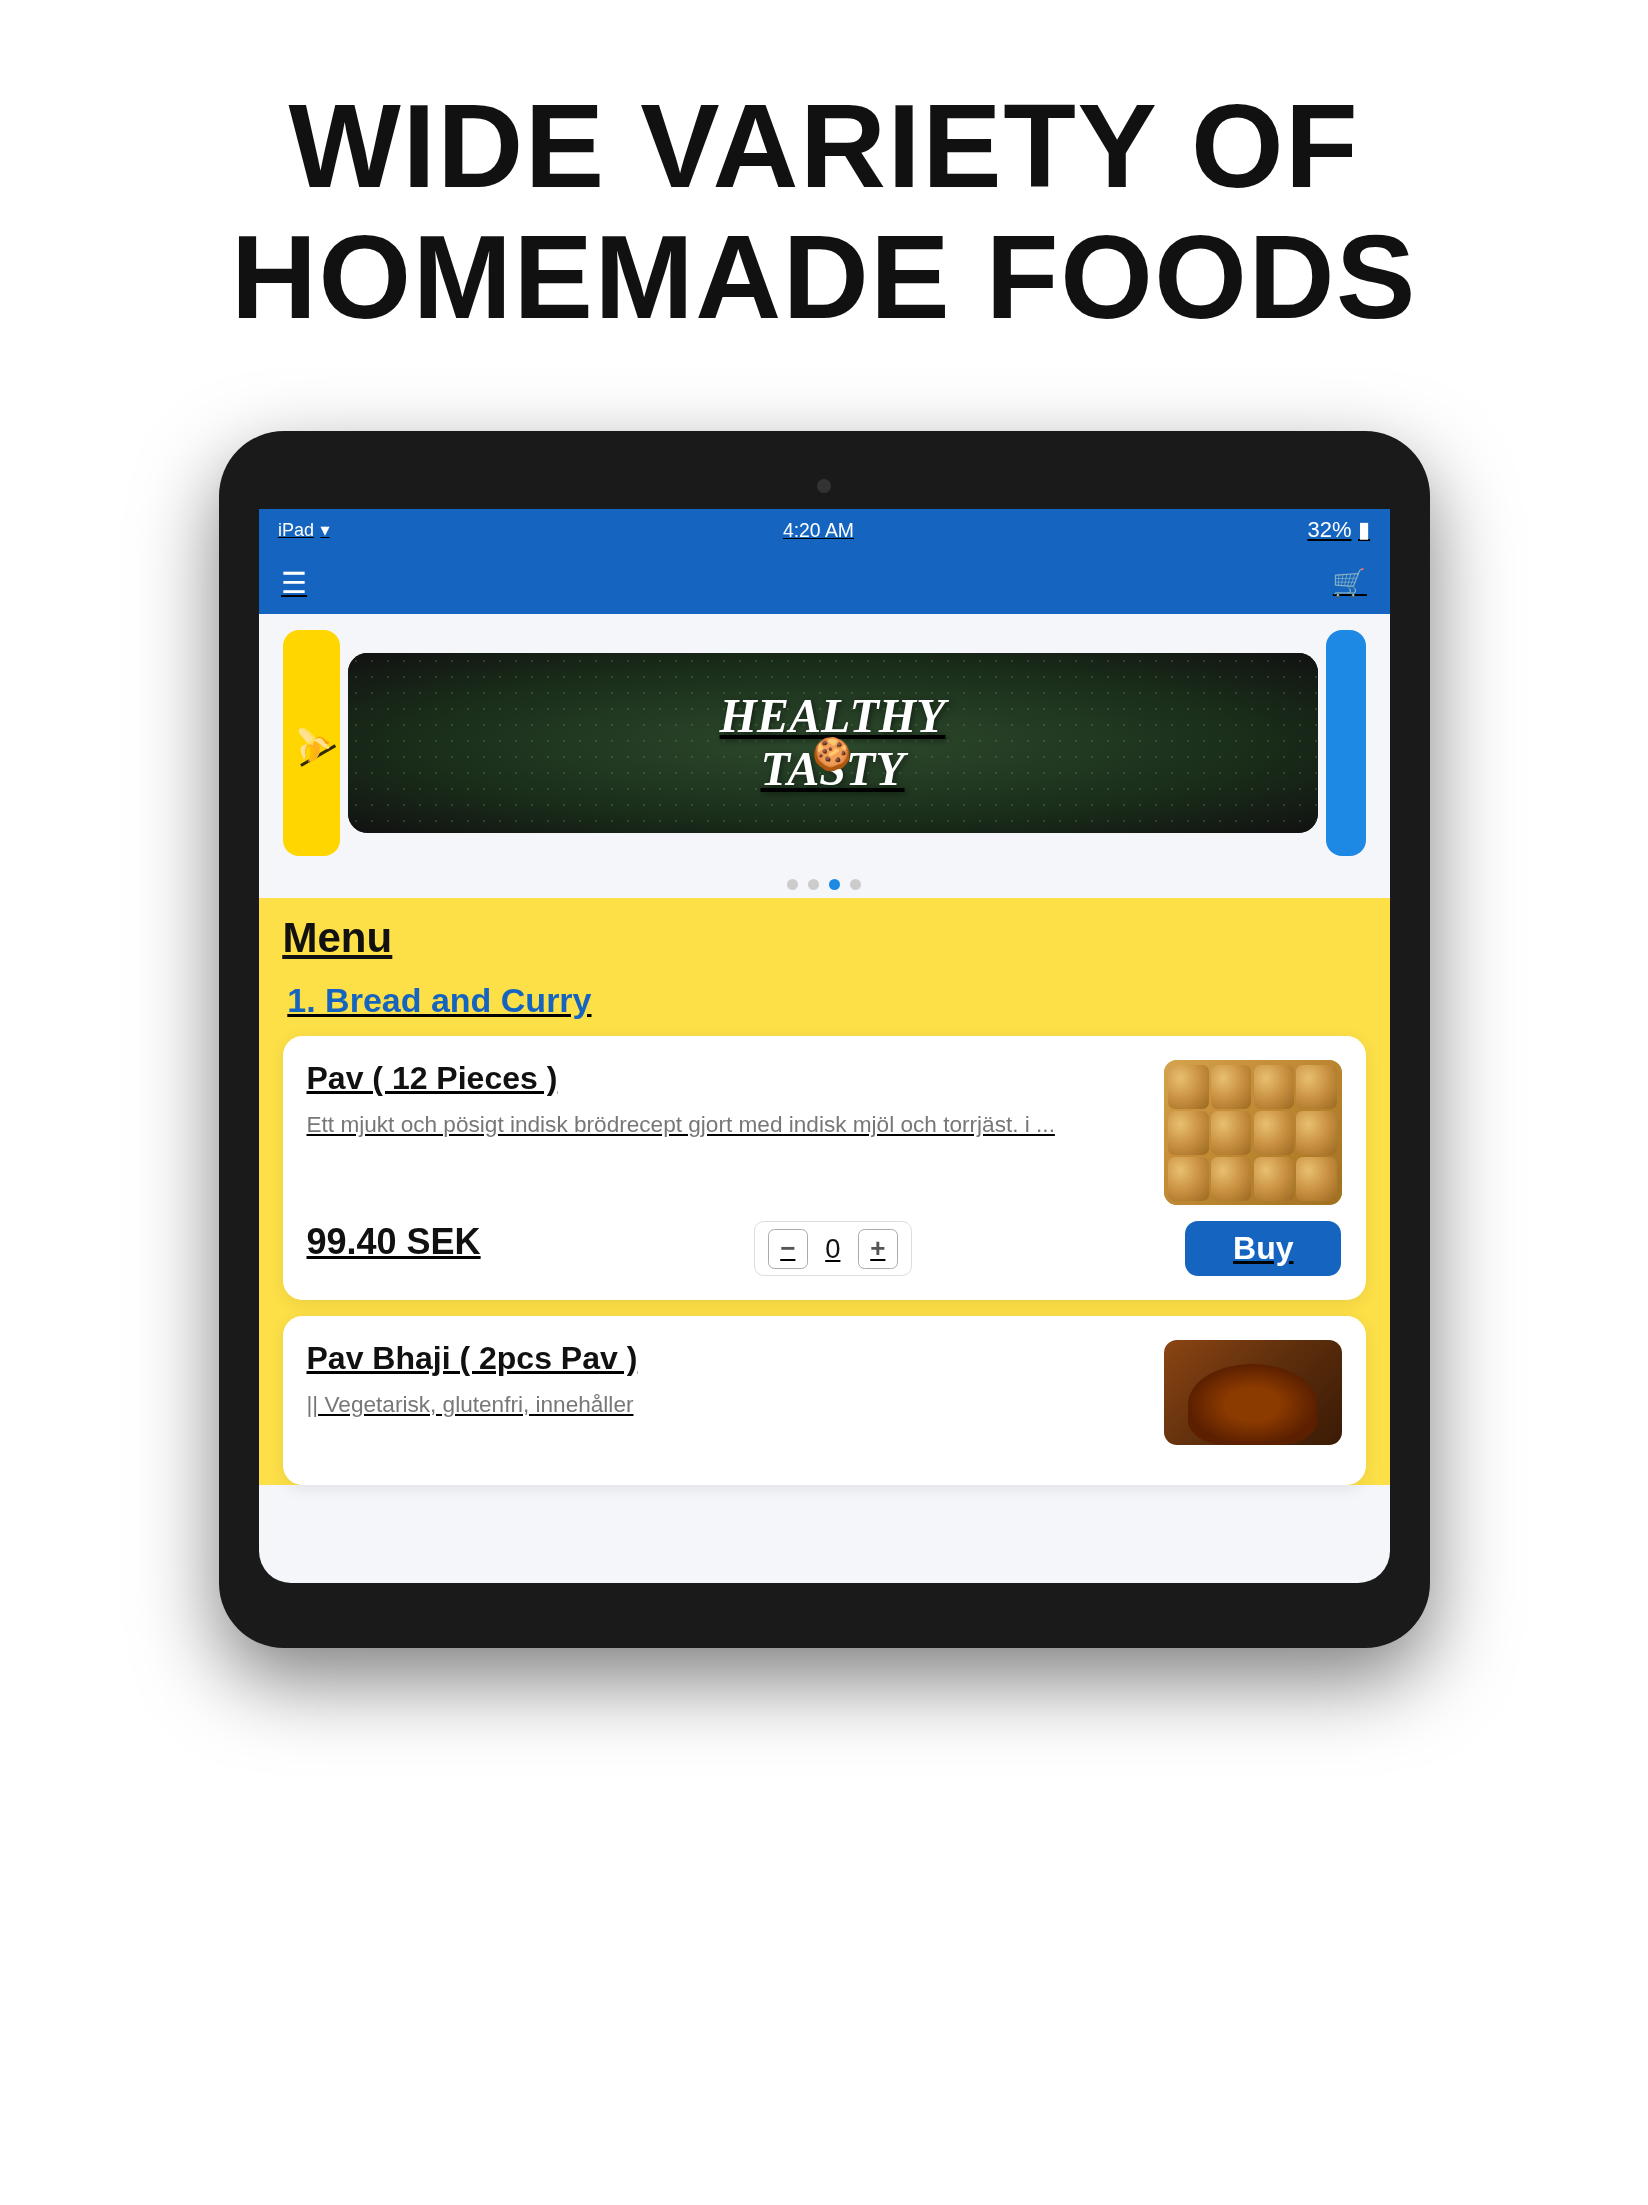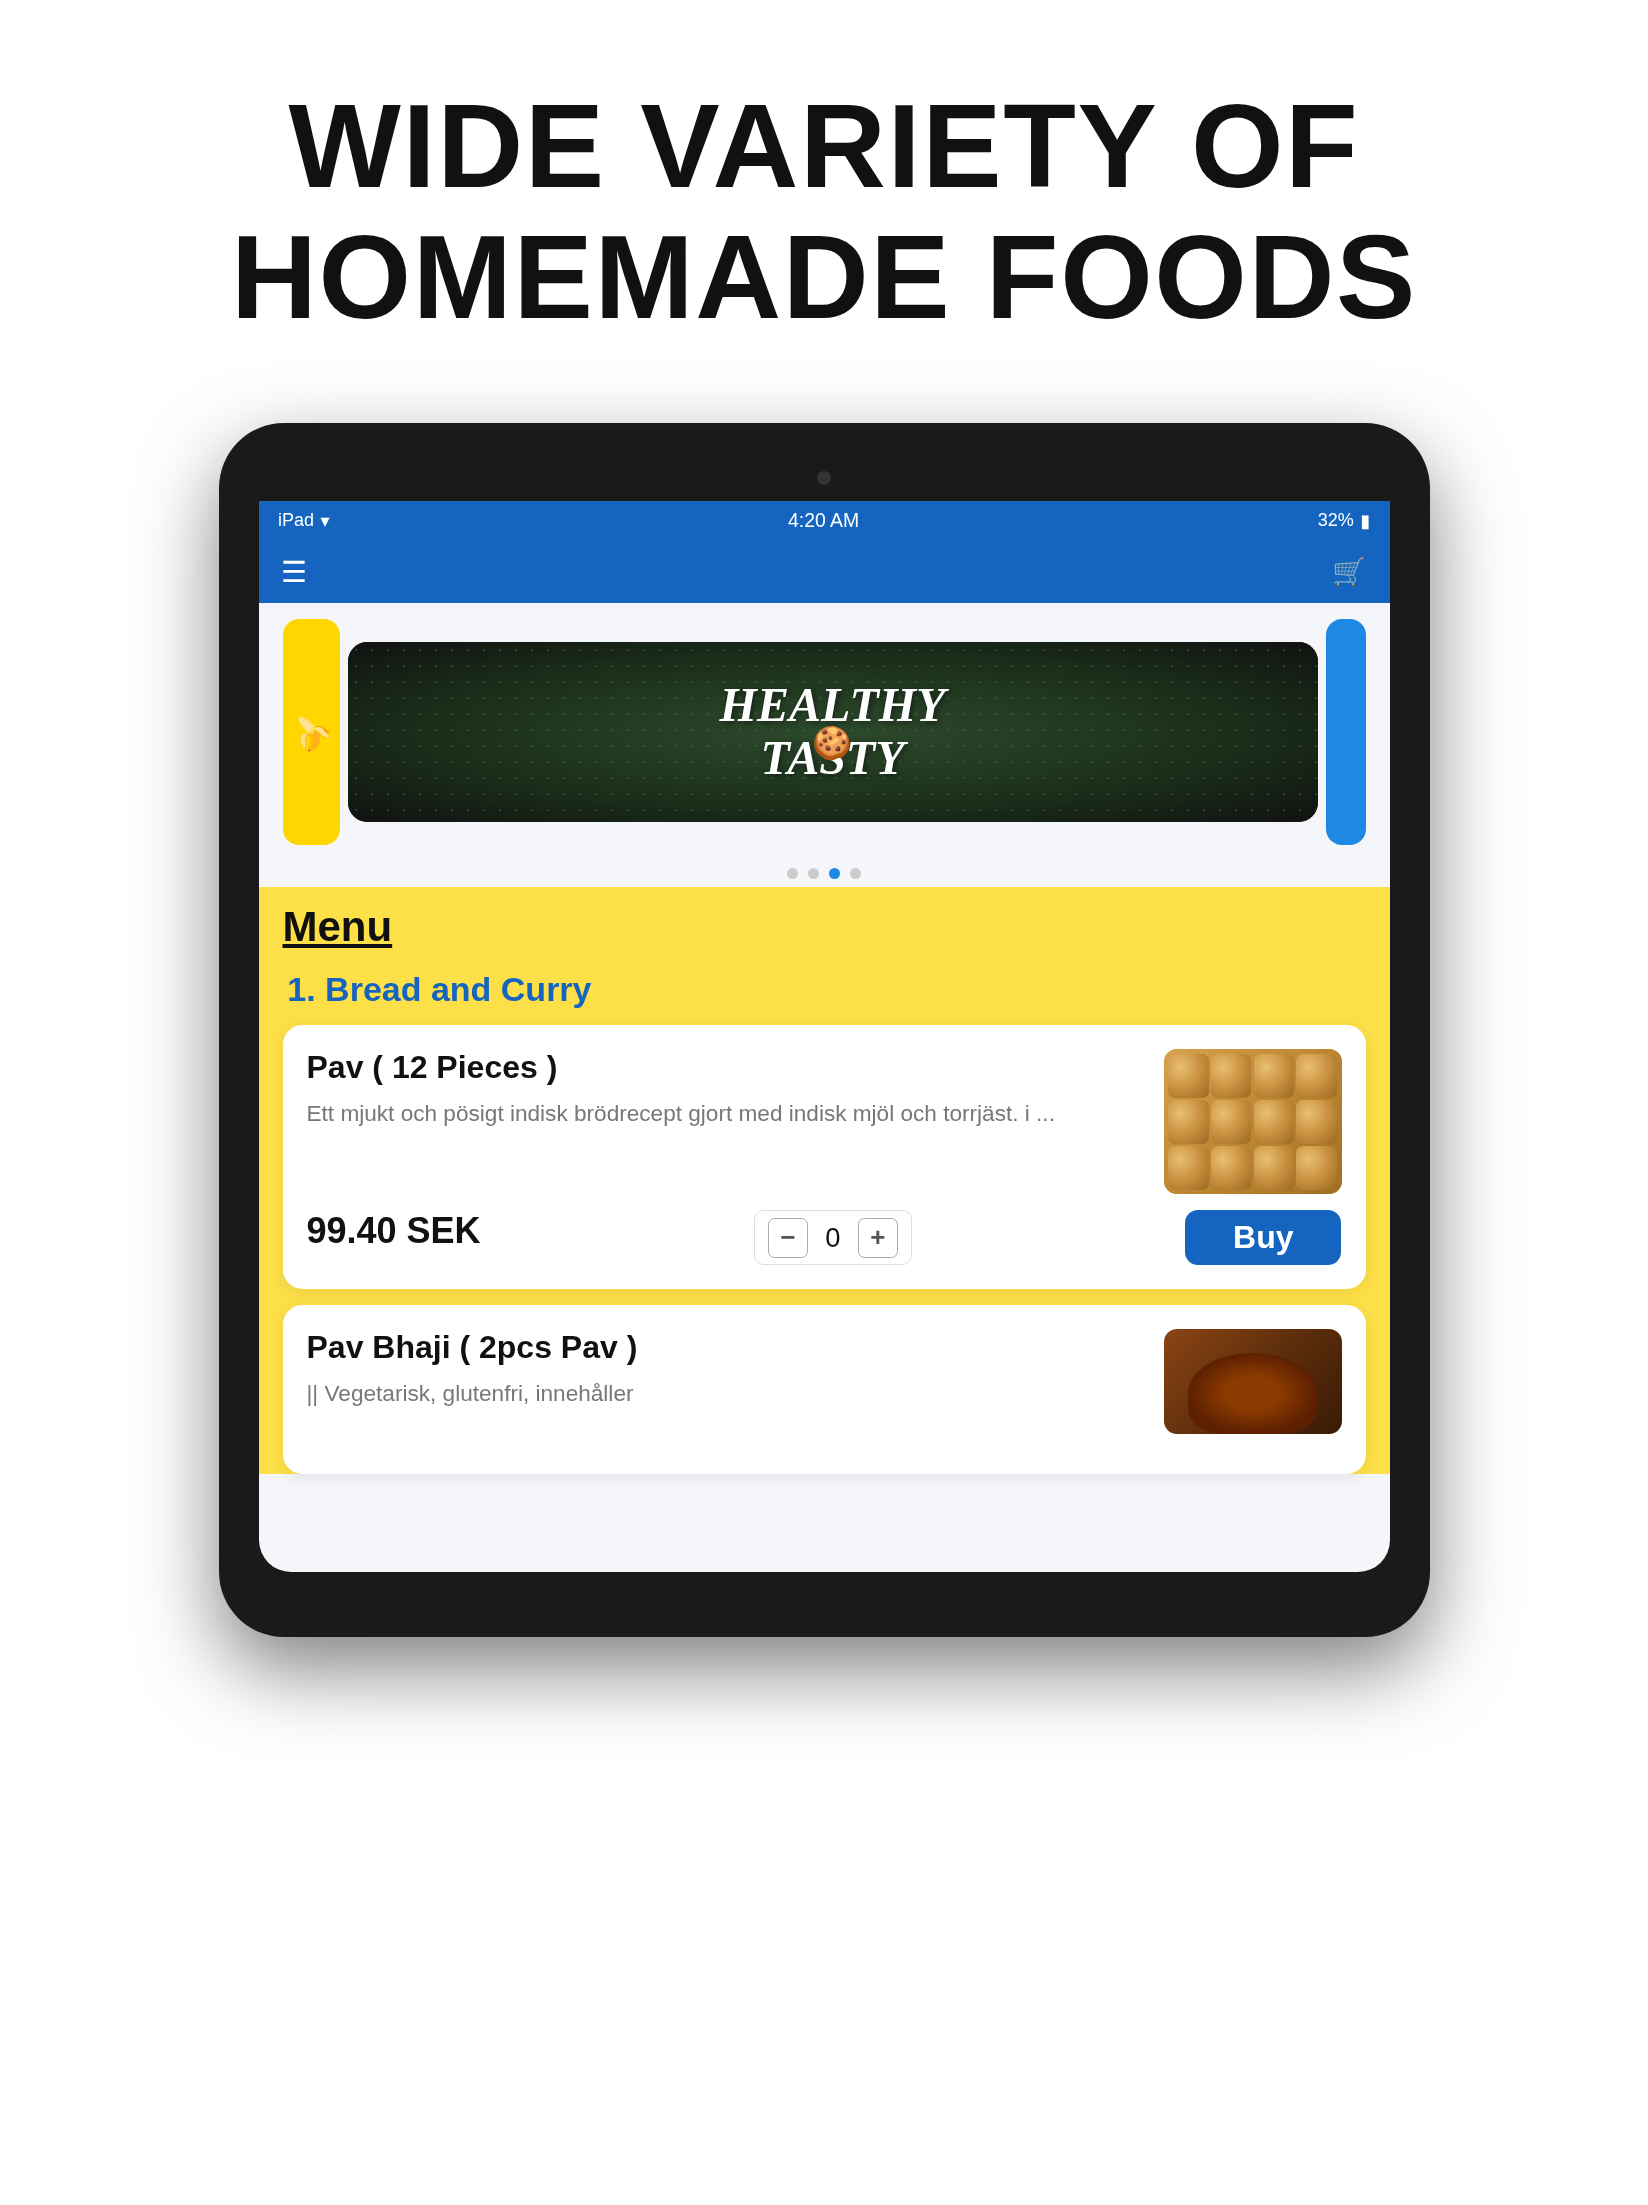--- a/index.html
+++ b/index.html
@@ -26,21 +26,22 @@
       text-transform: uppercase;
       line-height: 1.1;
       letter-spacing: 1.6px;
       color: #111111;
     }
 
     
     .tablet-wrapper {
       position: relative;
       width: 1211px;
-      margin: 32px auto 0;
+      margin: 40px auto 0;
+      text-decoration: underline;
     }
     .tablet-frame {
       background: #1a1a1a;
       border-radius: 65px;
       padding: 48px 40px 65px;
       box-shadow: 0 32px 81px rgba(0,0,0,0.5);
       position: relative;
     }
     .tablet-camera {
       width: 14.5px;
@@ -56,21 +57,21 @@
       display: flex;
       justify-content: space-between;
       align-items: center;
       padding: 8px 19.4px;
       color: white;
       font-size: 19.4px;
       border-radius: 0;
     }
     .status-left { display: flex; align-items: center; gap: 6.5px; font-size: 18px; }
     .status-center { font-size: 19.4px; font-weight: 500; }
-    .status-right { display: flex; align-items: center; gap: 6.5px; font-size: 18px; }
+    .status-right { display: flex; align-items: center; gap: 6.5px; font-size: 22px; }
 
     
     .nav-bar {
       background: #1565C0;
       display: flex;
       justify-content: space-between;
       align-items: center;
       padding: 14.5px 22.6px;
       color: white;
     }

